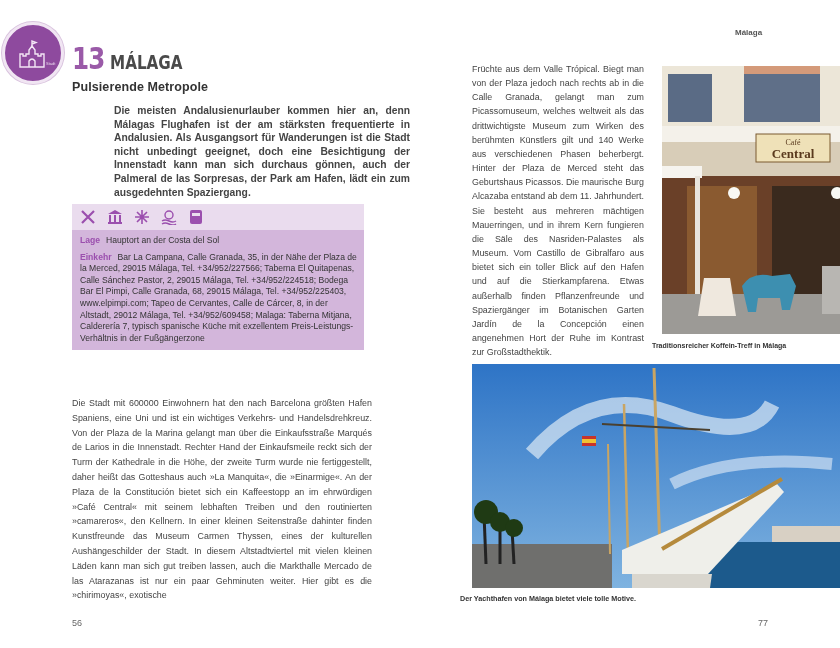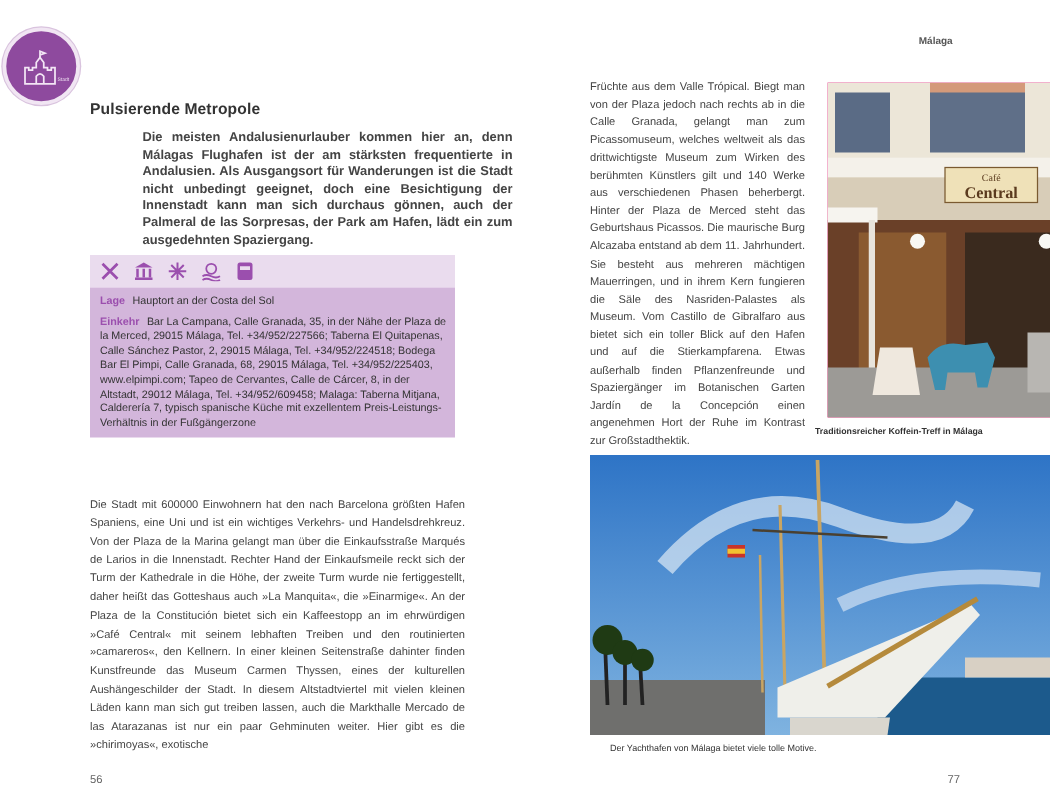--- a/index.html
+++ b/index.html
@@ -45,36 +45,40 @@
 
   
   .running-head { position: absolute; left: 315px; top: 28px; font-size: 8px; color: #555; font-weight: bold; }
   .col-text {
     position: absolute; left: 52px; top: 62px; width: 172px;
     font-size: 8.9px; line-height: 14.15px; color: #444; text-align: justify;
   }
   .photo-cafe { position: absolute; left: 242px; top: 66px; width: 208px; height: 268px; overflow: hidden; background: #ec4899; }
   .caption-cafe { position: absolute; left: 232px; top: 341px; width: 188px; font-size: 7px; line-height: 9px; font-weight: bold; color: #333; }
   .photo-harbor { position: absolute; left: 52px; top: 364px; width: 368px; height: 224px; overflow: hidden; }
-  .caption-harbor { position: absolute; left: 68px; top: 594px; font-size: 7.2px; font-weight: normal; color: #333; }
+  .caption-harbor { position: absolute; left: 40px; top: 594px; font-size: 7.2px; font-weight: bold; color: #333; }
   .page-num-right { position: absolute; left: 338px; top: 618px; font-size: 9px; color: #666; }
 </style>
 </head>
 <body>
 
 <div class="page page-left">
   <div class="badge">
     <svg width="30" height="30" viewBox="0 0 30 30" fill="none" stroke="#f3e6f5" stroke-width="1.4">
       <path d="M3 28 V15 H6 V17 H9 V15 H12 V11 L15 7 L18 11 V15 H21 V17 H24 V15 H27 V28 Z"></path>
       <path d="M12 28 V22 Q15 18 18 22 V28"></path>
       <path d="M15 7 V2 L19 3.5 L15 5"></path>
     </svg>
     <span class="badge-tag">Stadt</span>
   </div>
 
+  <div class="title-row">
+    <span class="title-num">13</span>
+    <span class="title-name">MÁLAGA</span>
+  </div>
   <div class="subtitle">Pulsierende Metropole</div>
 
   <p class="intro">Die meisten Andalusienurlauber kommen hier an, denn Málagas Flughafen ist der am stärksten frequentierte in Andalusien. Als Ausgangsort für Wanderungen ist die Stadt nicht unbedingt geeignet, doch eine Besichtigung der Innenstadt kann man sich durchaus gönnen, auch der Palmeral de las Sorpresas, der Park am Hafen, lädt ein zum ausgedehnten Spaziergang.</p>
 
   <div class="info-box">
     <div class="icon-bar">
       <span>
         <svg width="16" height="16" viewBox="0 0 16 16" stroke="#9b4fae" stroke-width="2.2" fill="none">
             <path d="M2 2 L14 14 M14 2 L2 14"></path>
           </svg>

